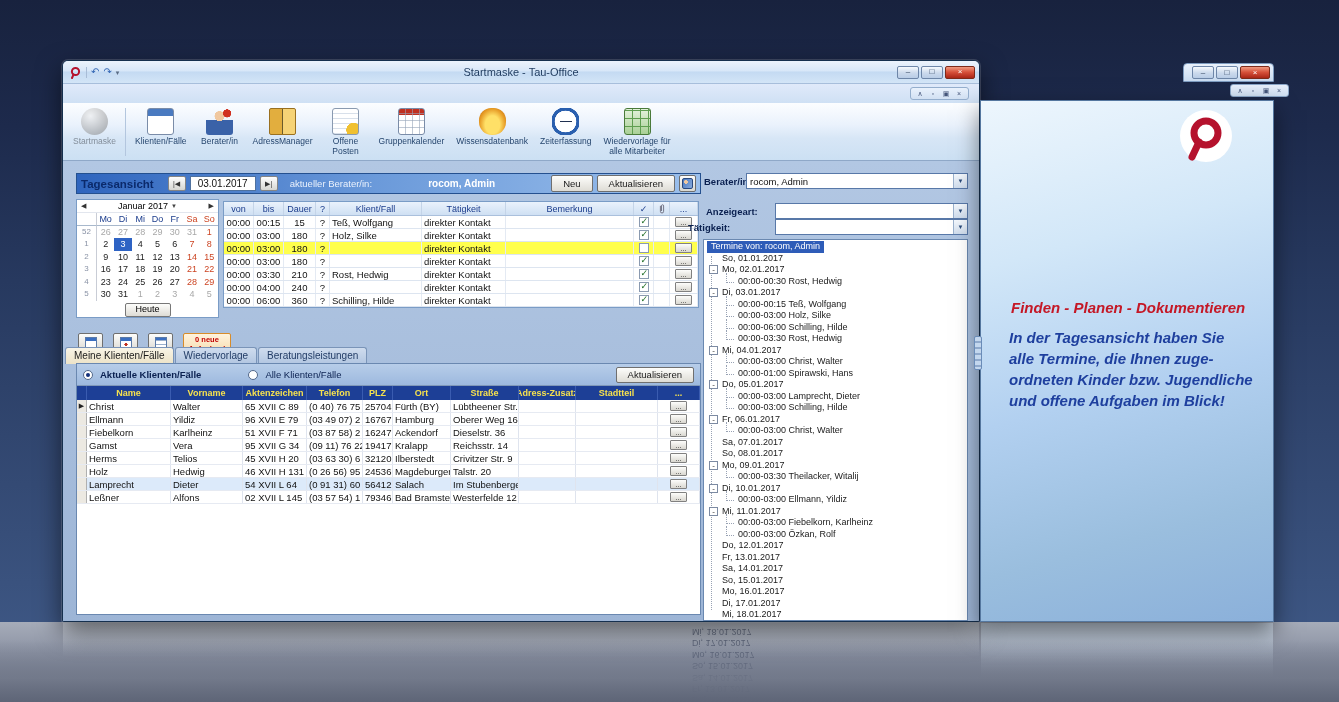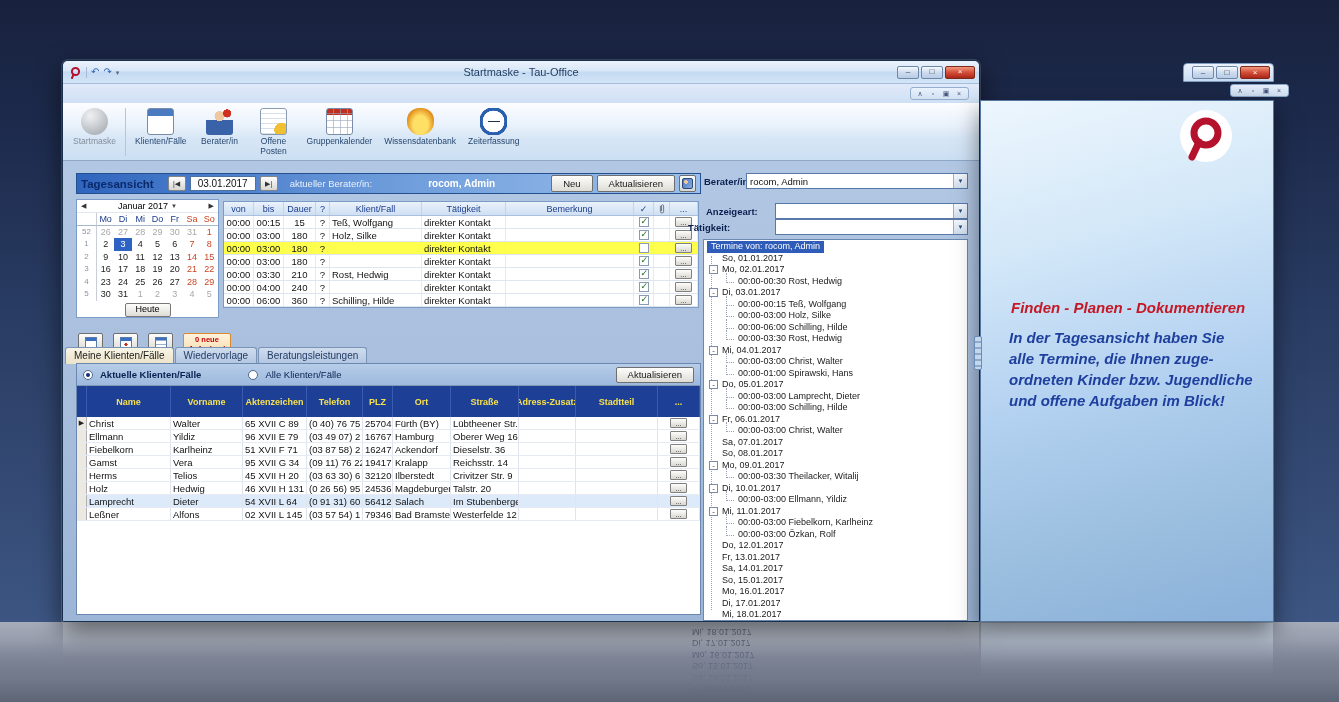--- a/index.html
+++ b/index.html
@@ -159,21 +159,21 @@
   
   .clients{position:absolute;left:13px;top:202px;width:625px;height:252px;background:#fff;border:1px solid #6a88b0;}
   .radioband{height:22px;display:flex;align-items:center;gap:7px;padding:0 6px;
     background:linear-gradient(#b7cde9,#9db9de);border-bottom:1px solid #8098b8;}
   .radio{width:10px;height:10px;border-radius:50%;background:#fff;border:1px solid #53688a;position:relative;flex:none;}
   .radio.on::after{content:"";position:absolute;inset:2px;border-radius:50%;background:#14307a;}
   .rlabel{font-size:9.5px;color:#0a2050;}
   .rlabel.b{font-weight:bold;}
   .radioband .hbtn{margin-left:auto;height:16px;}
   .crow,.chead2{display:grid;grid-template-columns:10px 84px 72px 64px 56px 30px 58px 68px 57px 82px 1fr;}
-  .chead2{height:31px;background:#1d3f96;color:#f6e14e;font-weight:bold;font-size:9px;}
+  .chead2{height:14px;background:#1d3f96;color:#f6e14e;font-weight:bold;font-size:9px;}
   .chead2 .cc{display:flex;align-items:center;justify-content:center;border-right:1px solid #3a5cb0;overflow:hidden;white-space:nowrap;}
   .crow{height:13px;font-size:9.5px;color:#111;border-bottom:1px solid #e6eaf2;}
   .crow .cc{display:flex;align-items:center;border-right:1px solid #dfe4ee;padding:0 2px;overflow:hidden;white-space:nowrap;}
   .crow .cc.gut{background:#ece9e2;border-right:1px solid #b0b0b0;padding:0;justify-content:center;font-size:7px;color:#222;}
   .chead2 .cc.gut{background:#1d3f96;border-right:1px solid #3a5cb0;}
   .crow.hl{background:#dceafa;}
   .crow .cc.mc{justify-content:center;padding:0;}
   
   .tree{position:absolute;left:640px;top:78px;width:265px;height:382px;background:#fff;border:1px solid #6a88b0;
     font-size:9px;line-height:11.5px;color:#1a1a1a;overflow:hidden;padding:1px 0 0 3px;position:absolute;}
@@ -271,35 +271,44 @@
         <div class="tbsep"></div>
         <div class="tbi">
           <div class="tbicon klienten-icon"></div>
           <div class="tblabel">Klienten/Fälle</div>
         </div>
         <div class="tbi">
           <div class="tbicon berater-icon"></div>
           <div class="tblabel">Berater/in</div>
         </div>
         <div class="tbi">
+          <div class="tbicon adressmanager-icon"></div>
+          <div class="tblabel">AdressManager</div>
+        </div>
+        <div class="tbi">
           <div class="tbicon offene-posten-icon"></div>
           <div class="tblabel">Offene
 Posten</div>
         </div>
         <div class="tbi">
           <div class="tbicon gruppenkalender-icon"></div>
           <div class="tblabel">Gruppenkalender</div>
         </div>
         <div class="tbi">
           <div class="tbicon wissensdatenbank-icon"></div>
           <div class="tblabel">Wissensdatenbank</div>
         </div>
         <div class="tbi">
           <div class="tbicon zeiterfassung-icon"></div>
           <div class="tblabel">Zeiterfassung</div>
+        </div>
+        <div class="tbi">
+          <div class="tbicon wiedervorlage-icon"></div>
+          <div class="tblabel">Wiedervorlage für
+alle Mitarbeiter</div>
         </div>
       </div>
 
     <div class="workarea">
 
       <div class="ta-header">
         <span class="ta-title">Tagesansicht</span>
         <span class="navbtn">|◀</span>
         <span class="datefield">03.01.2017</span>
         <span class="navbtn">▶|</span>

